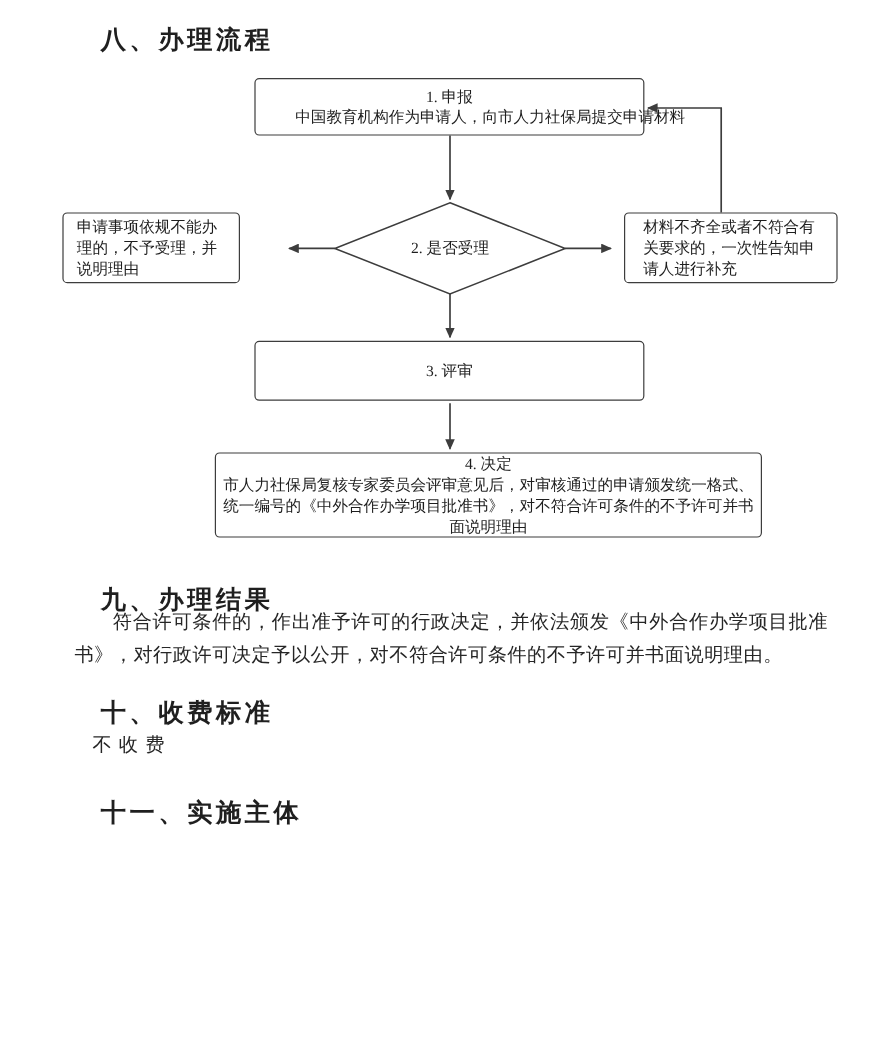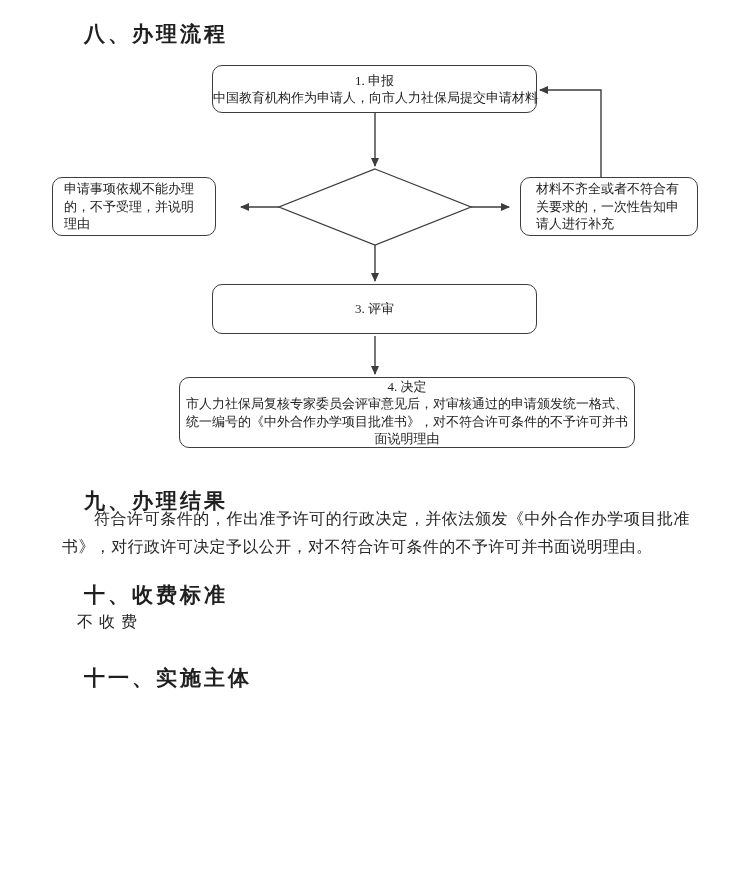--- a/index.html
+++ b/index.html
@@ -42,34 +42,34 @@
     letter-spacing:0.4px;
   }
   
   .flowchart{position:absolute;left:0;top:0;width:742px;height:470px;}
   .flowchart svg{position:absolute;left:0;top:0;}
   .fc-box{
     position:absolute;
     box-sizing:border-box;
     background:#fff;
     border:1.4px solid var(--line-color);
-    border-radius:10px;
+    border-radius:4px;
     font-size:13px;
     line-height:17.5px;
     color:#1d1d1d;
     display:flex;
     flex-direction:column;
     justify-content:center;
   }
   .fc-box .fc-title{text-align:center;}
   .fc-center{text-align:center;}
   .fc-left{text-align:left;}
   .box1{left:212px;top:65px;width:325px;height:48px;}
-  .box1 .fc-body{white-space:nowrap;}
-  .boxL{left:52px;top:177px;width:164px;height:59px;padding:2px 11px;}
+  .box1 .fc-body{white-space:nowrap;margin-left:33px;}
+  .boxL{left:52px;top:177px;width:148px;height:59px;padding:2px 11px;}
   .boxR{left:512px;top:177px;width:178px;height:59px;padding:2px 15px;margin-left:8px;}
   .box3{left:212px;top:284px;width:325px;height:50px;padding:6px 9px;}
   .box4{left:179px;top:377px;width:456px;height:71px;padding:0 4px;}
   .diamond-label{
     position:absolute;left:295px;top:198px;width:160px;height:18px;
     line-height:18px;text-align:center;font-size:13px;color:#1d1d1d;
   }
 </style>
 </head>
 <body>
@@ -93,20 +93,21 @@
       <line x1="375" y1="336" x2="375" y2="374" stroke="#3d3d3d" stroke-width="1.4" marker-end="url(#arrow)"></line>
       <polyline points="601,177 601,90 540,90" fill="none" stroke="#3d3d3d" stroke-width="1.4" marker-end="url(#arrow)"></polyline>
       <polygon points="375,169 471,207 375,245 279,207" fill="#ffffff" stroke="#3d3d3d" stroke-width="1.3"></polygon>
     </svg>
 
     <div class="fc-box box1">
       <div class="fc-title">1. 申报</div>
       <div class="fc-body">中国教育机构作为申请人，向市人力社保局提交申请材料</div>
     </div>
 
+    <div class="diamond-label">2. 是否受理</div>
 
     <div class="fc-box boxL fc-left">
       <div>申请事项依规不能办理的，不予受理，并说明理由</div>
     </div>
 
     <div class="fc-box boxR fc-left">
       <div>材料不齐全或者不符合有关要求的，一次性告知申请人进行补充</div>
     </div>
 
     <div class="fc-box box3">

